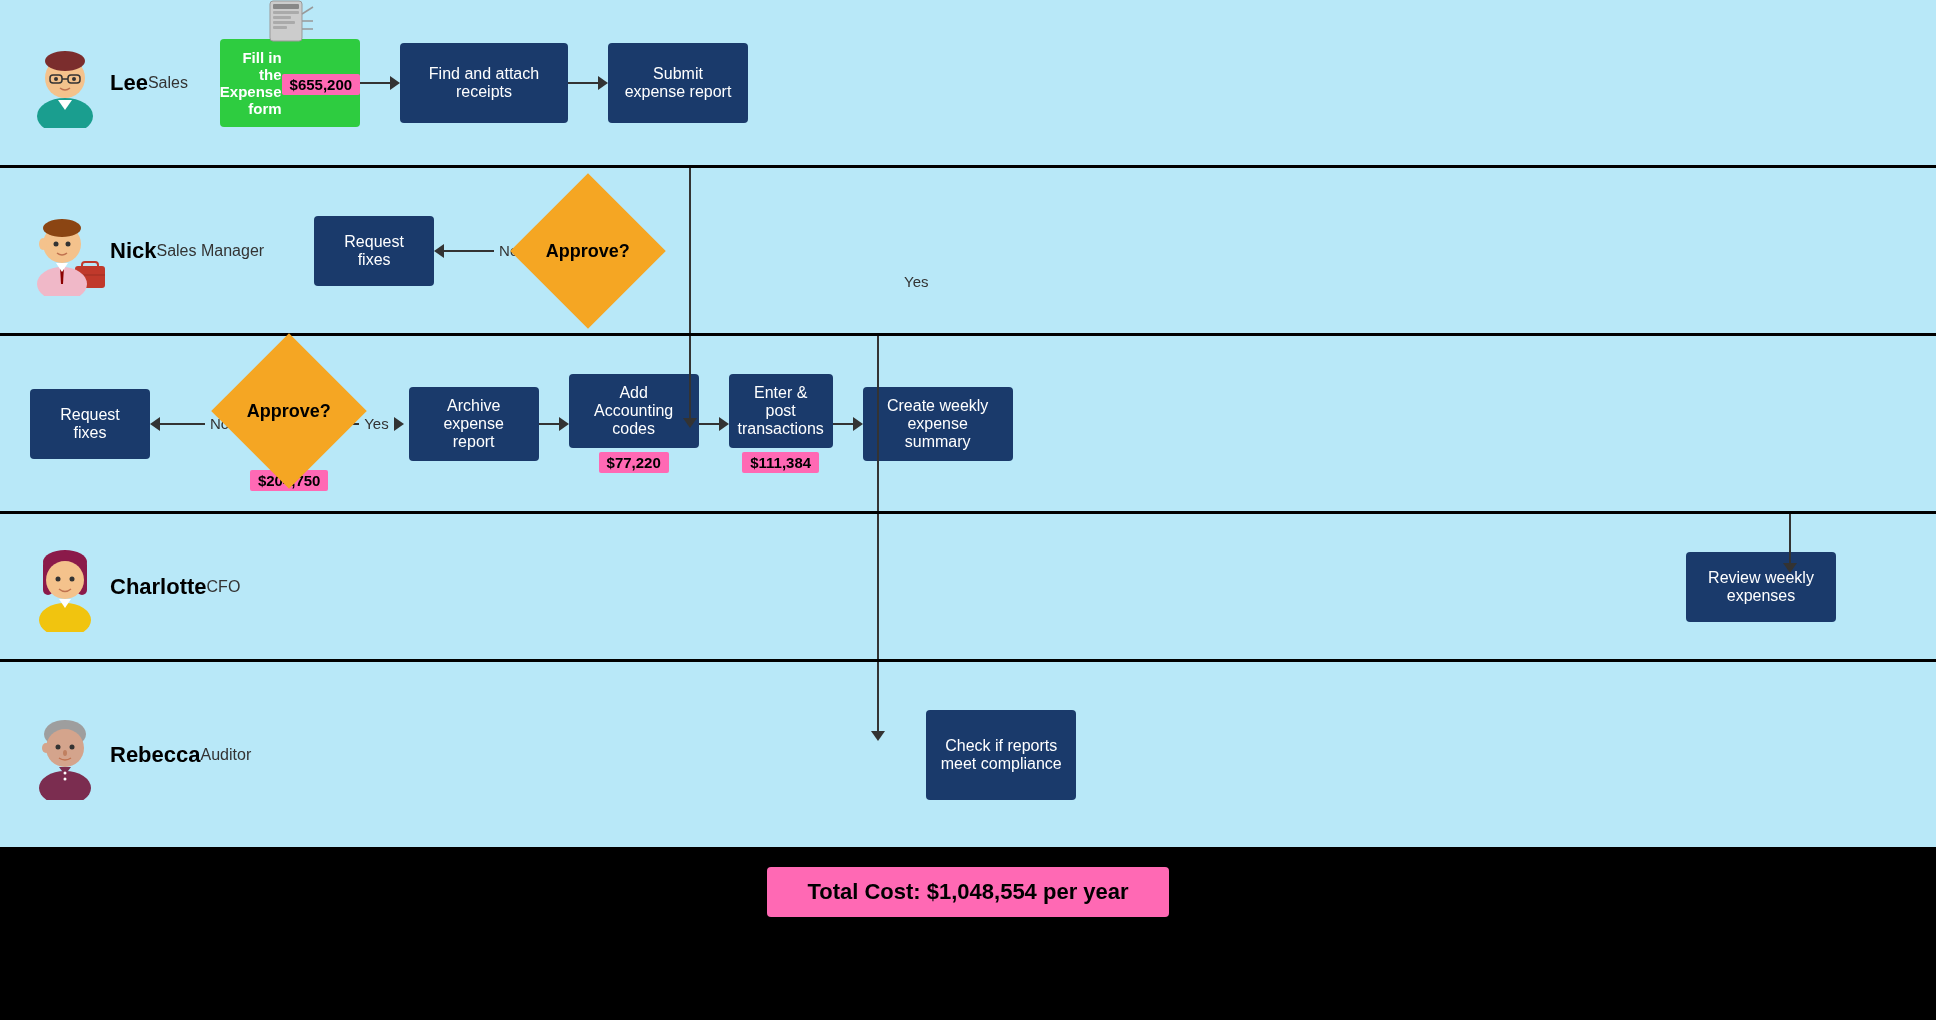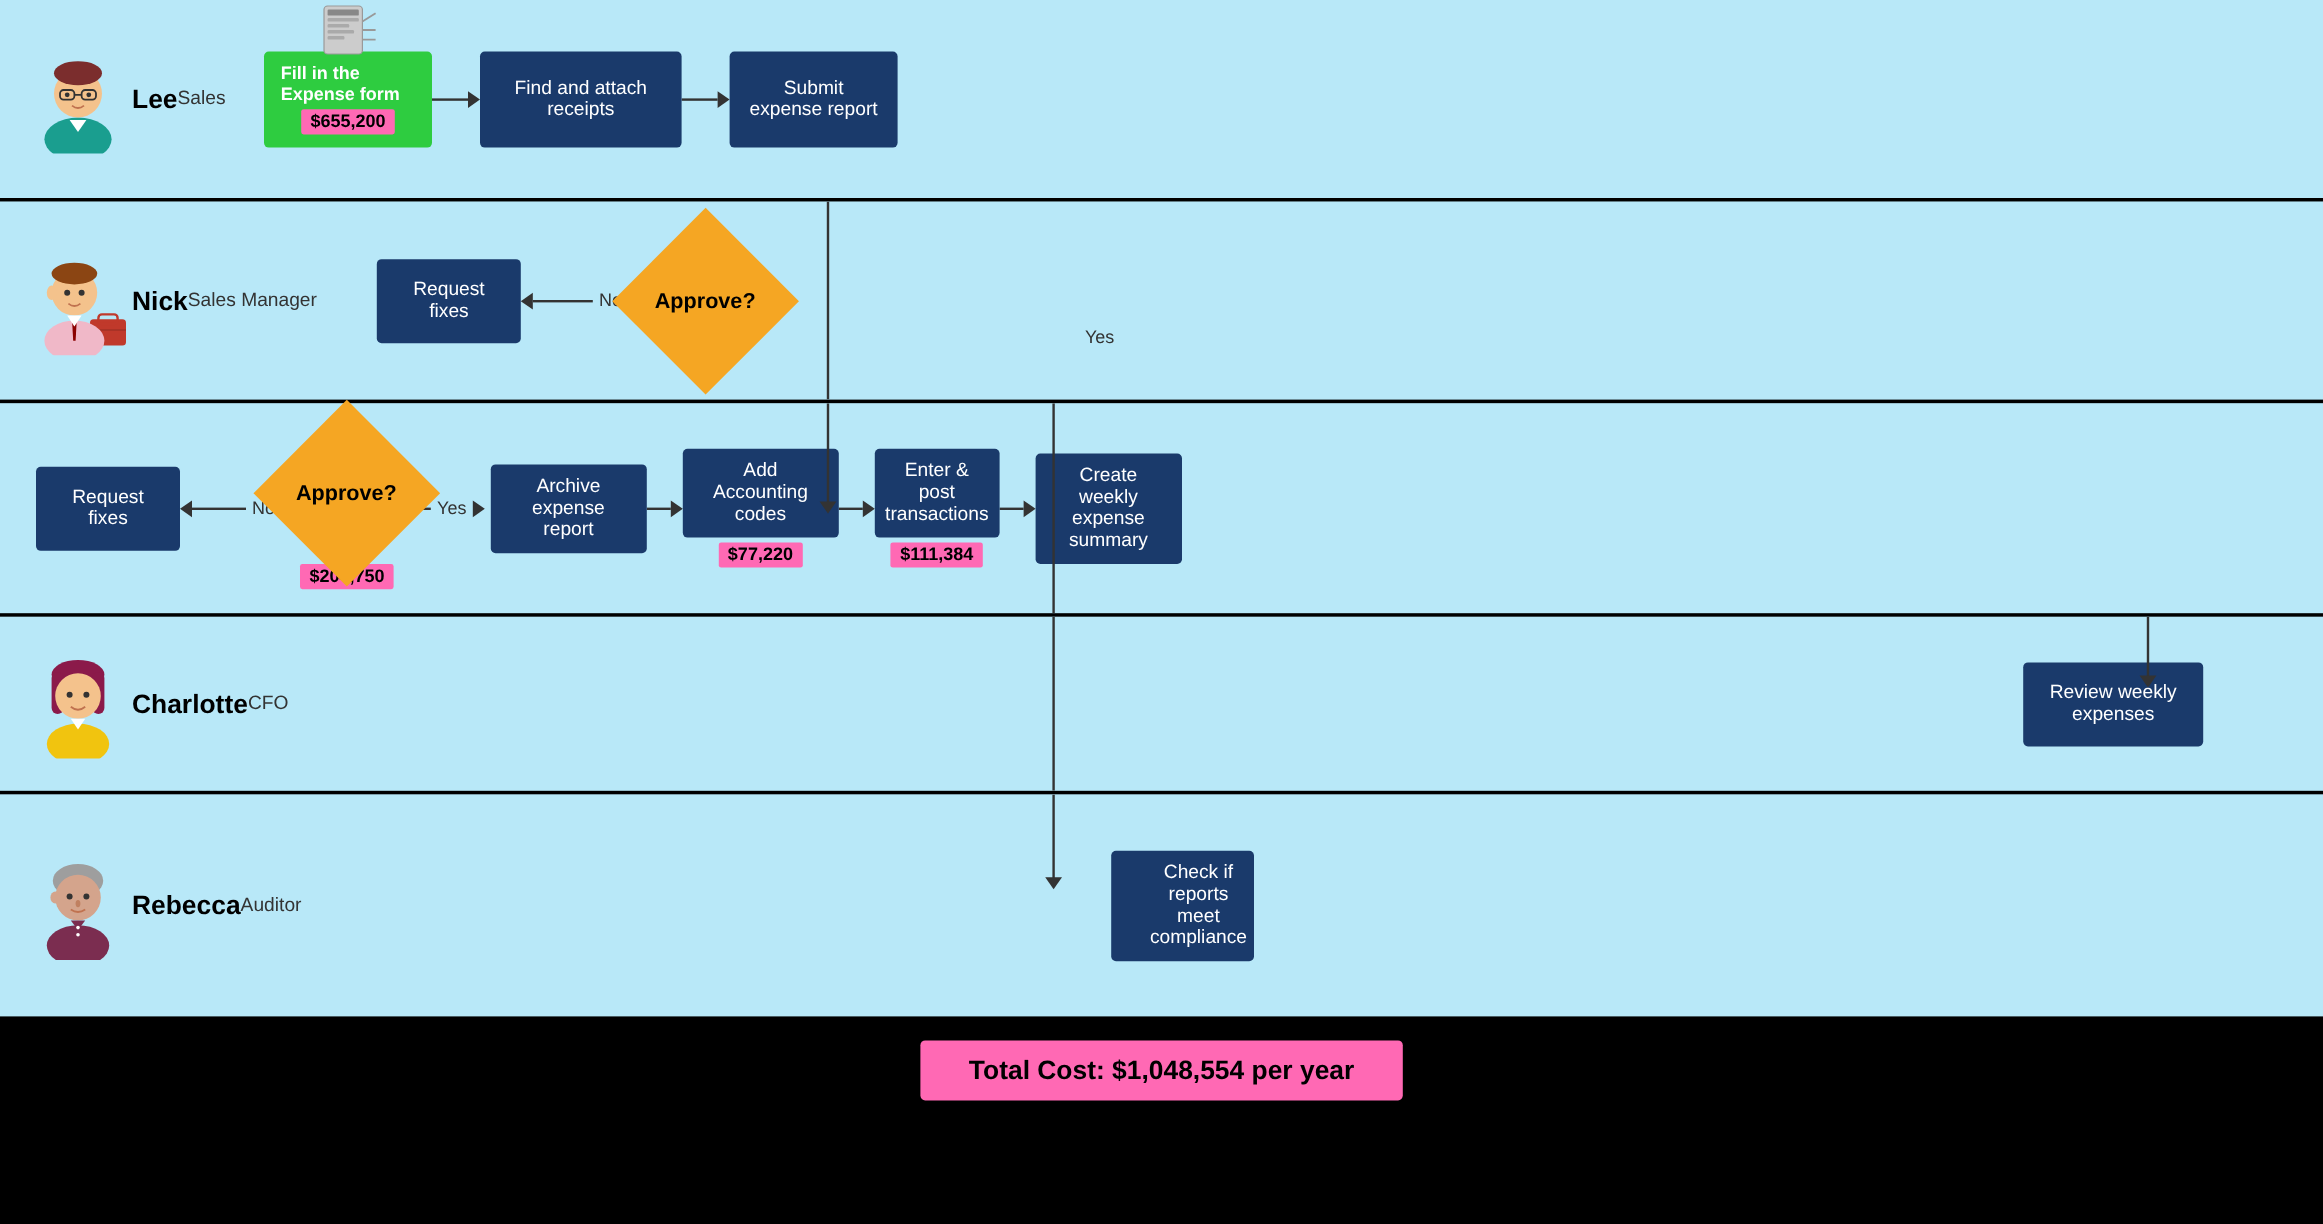--- a/index.html
+++ b/index.html
@@ -74,26 +74,26 @@
       align-items: center;
       justify-content: center;
     }
 
     
     .green-box {
       background: #2ecc40;
       color: #fff;
       border-radius: 4px;
       padding: 10px 14px;
-      text-align: left;
+      text-align: right;
       font-size: 16px;
       font-weight: 600;
       position: relative;
       display: flex;
-      flex-direction: column;
+      flex-direction: row;
       align-items: center;
       justify-content: center;
     }
 
     .price-tag {
       background: #ff69b4;
       color: #000;
       font-size: 15px;
       font-weight: bold;
       padding: 2px 8px;
@@ -364,21 +364,21 @@
           <span>Enter &amp; post transactions</span>
         </div>
         <span class="price-tag" style="margin-top:4px;">$111,384</span>
       </div>
 
       <div class="arrow-right">
         <div class="arrow-line" style="width:20px;"></div>
         <div class="arrow-head-right"></div>
       </div>
 
-      <div class="process-box" style="width:122px; min-height:70px;">
+      <div class="process-box" style="width:150px; min-height:70px;">
         <span>Create weekly expense summary</span>
       </div>
     </div>
 
     <svg style="position:absolute; top:0; left:0; width:100%; height:175px; pointer-events:none;">
 
       <line x1="690" y1="0" x2="690" y2="88" stroke="#333" stroke-width="2"></line>
       <polygon points="683,82 697,82 690,92" fill="#333"></polygon>
 
       <line x1="878" y1="0" x2="878" y2="175" stroke="#333" stroke-width="2"></line>
@@ -452,21 +452,21 @@
 
         <ellipse cx="26" cy="38" rx="4" ry="5" fill="#d4a48c"></ellipse>
       </svg>
       <span class="actor-name">Rebecca</span>
       <span class="actor-role">Auditor</span>
     </div>
 
     <div class="lane-content" style="position:relative;">
 
       <div style="position:absolute; left:655px; top:50%; transform:translateY(-50%);">
-        <div class="process-box" style="width:119px; min-height:90px;padding-left:40px;">
+        <div class="process-box" style="width:150px; min-height:90px;">
           <span>Check if reports meet compliance</span>
         </div>
       </div>
     </div>
 
     <svg style="position:absolute; top:0; left:0; width:100%; height:185px; pointer-events:none;">
 
       <line x1="878" y1="0" x2="878" y2="75" stroke="#333" stroke-width="2"></line>
       <polygon points="871,69 885,69 878,79" fill="#333"></polygon>
     </svg>

